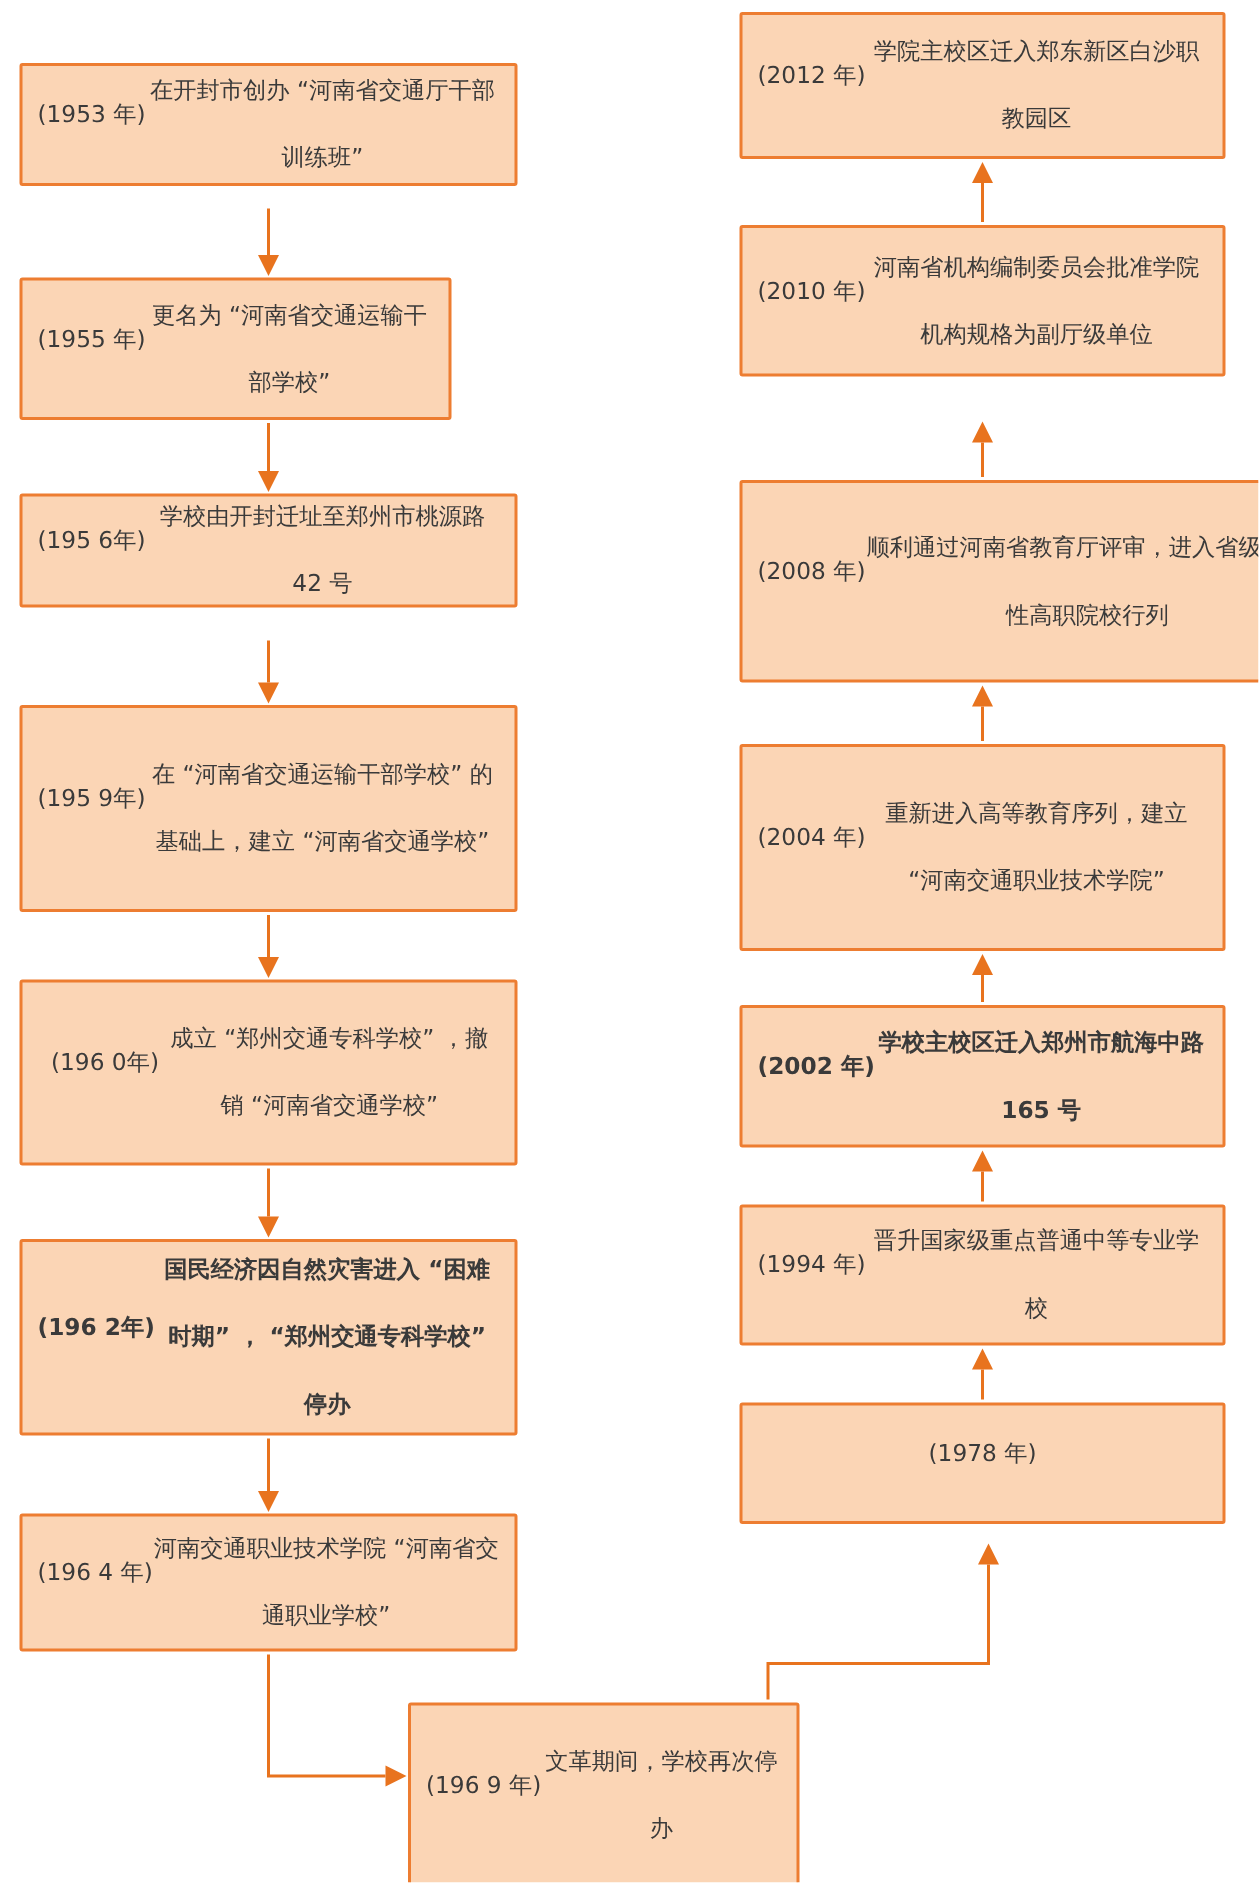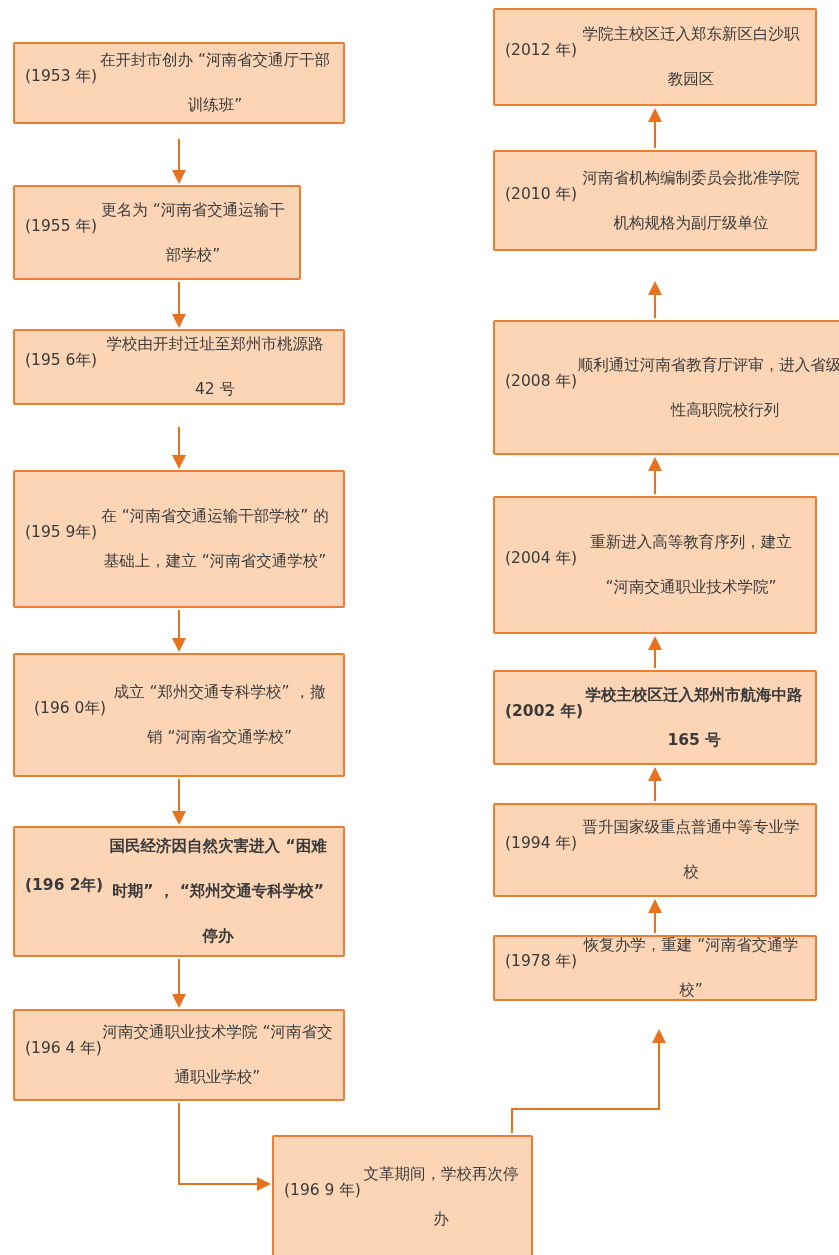--- a/index.html
+++ b/index.html
@@ -141,23 +141,22 @@
   <div class="node" style="left:13px;top:1009px;width:332px;height:92px;">
     <div class="year">(196 4 年)</div>
     <div class="text">河南交通职业技术学院 “河南省交通职业学校”</div>
   </div>
 
   <div class="node" style="left:272px;top:1135px;width:261px;height:124px;">
     <div class="year">(196 9 年)</div>
     <div class="text">文革期间，学校再次停办</div>
   </div>
 
-  <div class="node" style="left:493px;top:935px;width:324px;height:66px;">
+  <div class="node" style="left:493px;top:935px;width:324px;height:81px;">
     <div class="year">(1978 年)</div>
-    <div class="text">恢复办学，重建 “河南省交通学校”</div>
   </div>
   <div class="node" style="left:493px;top:803px;width:324px;height:94px;">
     <div class="year">(1994 年)</div>
     <div class="text">晋升国家级重点普通中等专业学校</div>
   </div>
   <div class="node" style="left:493px;top:670px;width:324px;height:95px;font-weight:bold;">
     <div class="year">(2002 年)</div>
     <div class="text">学校主校区迁入郑州市航海中路 165 号</div>
   </div>
   <div class="node" style="left:493px;top:496px;width:324px;height:138px;">

